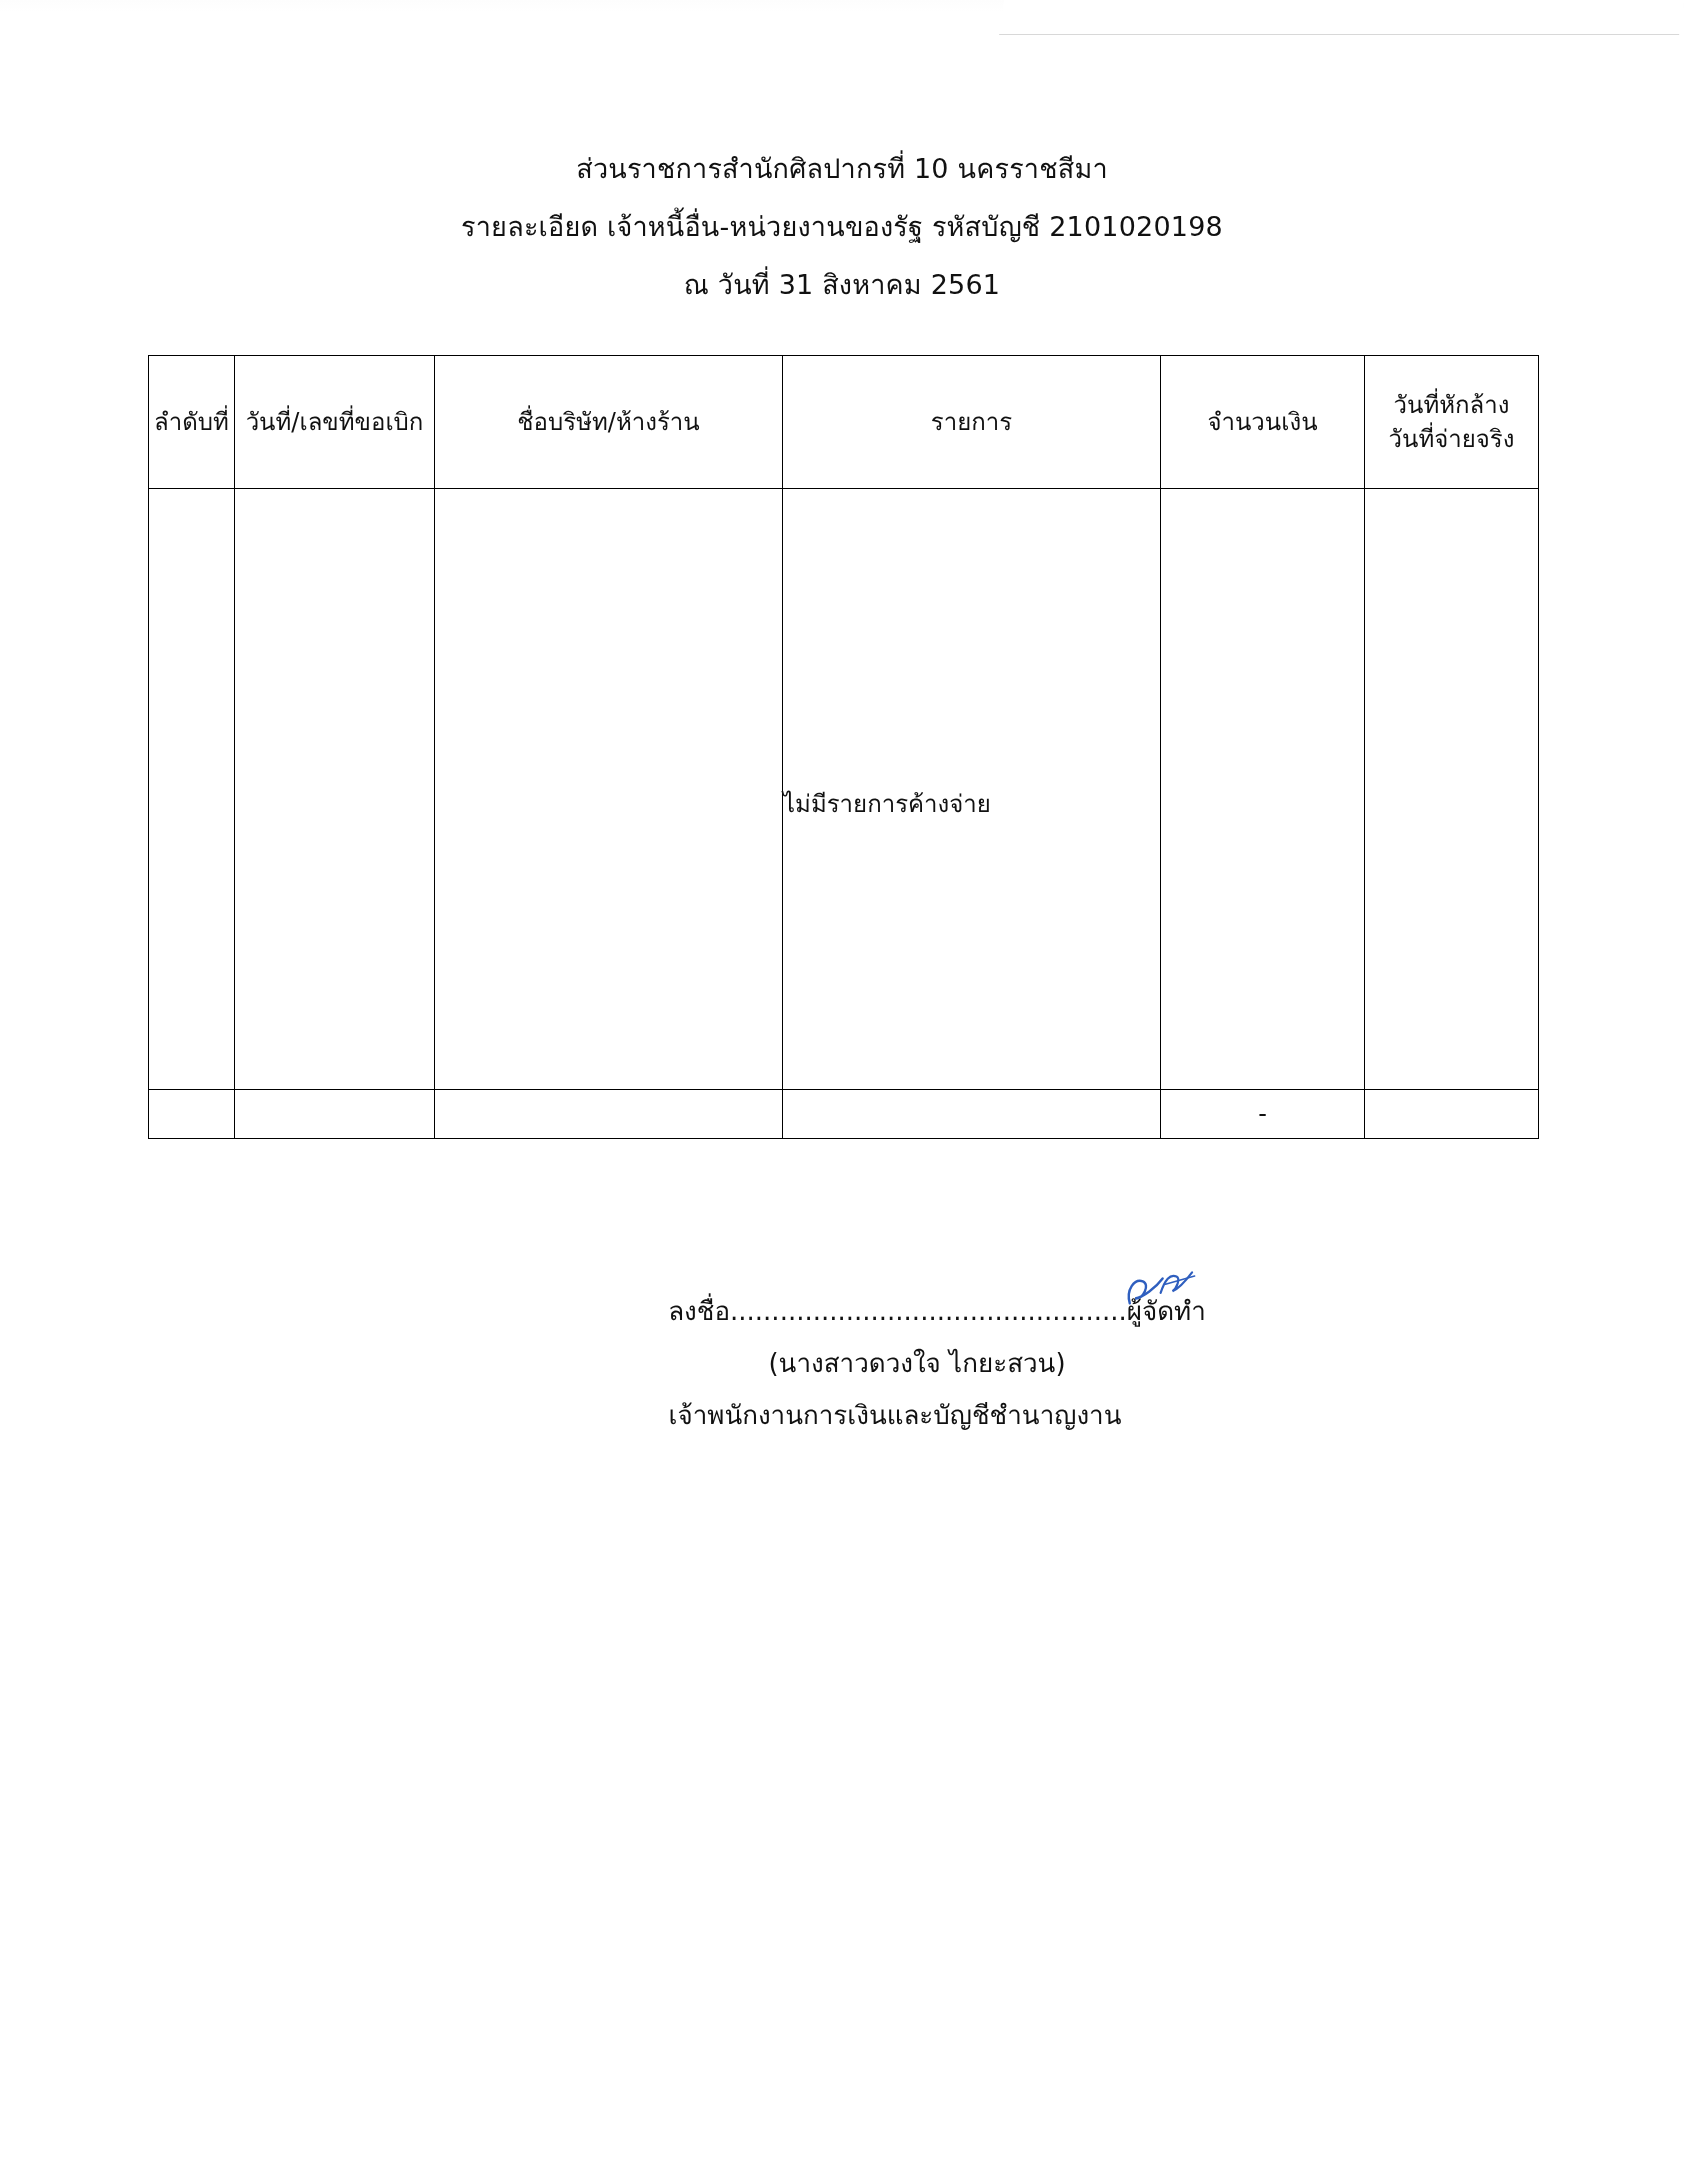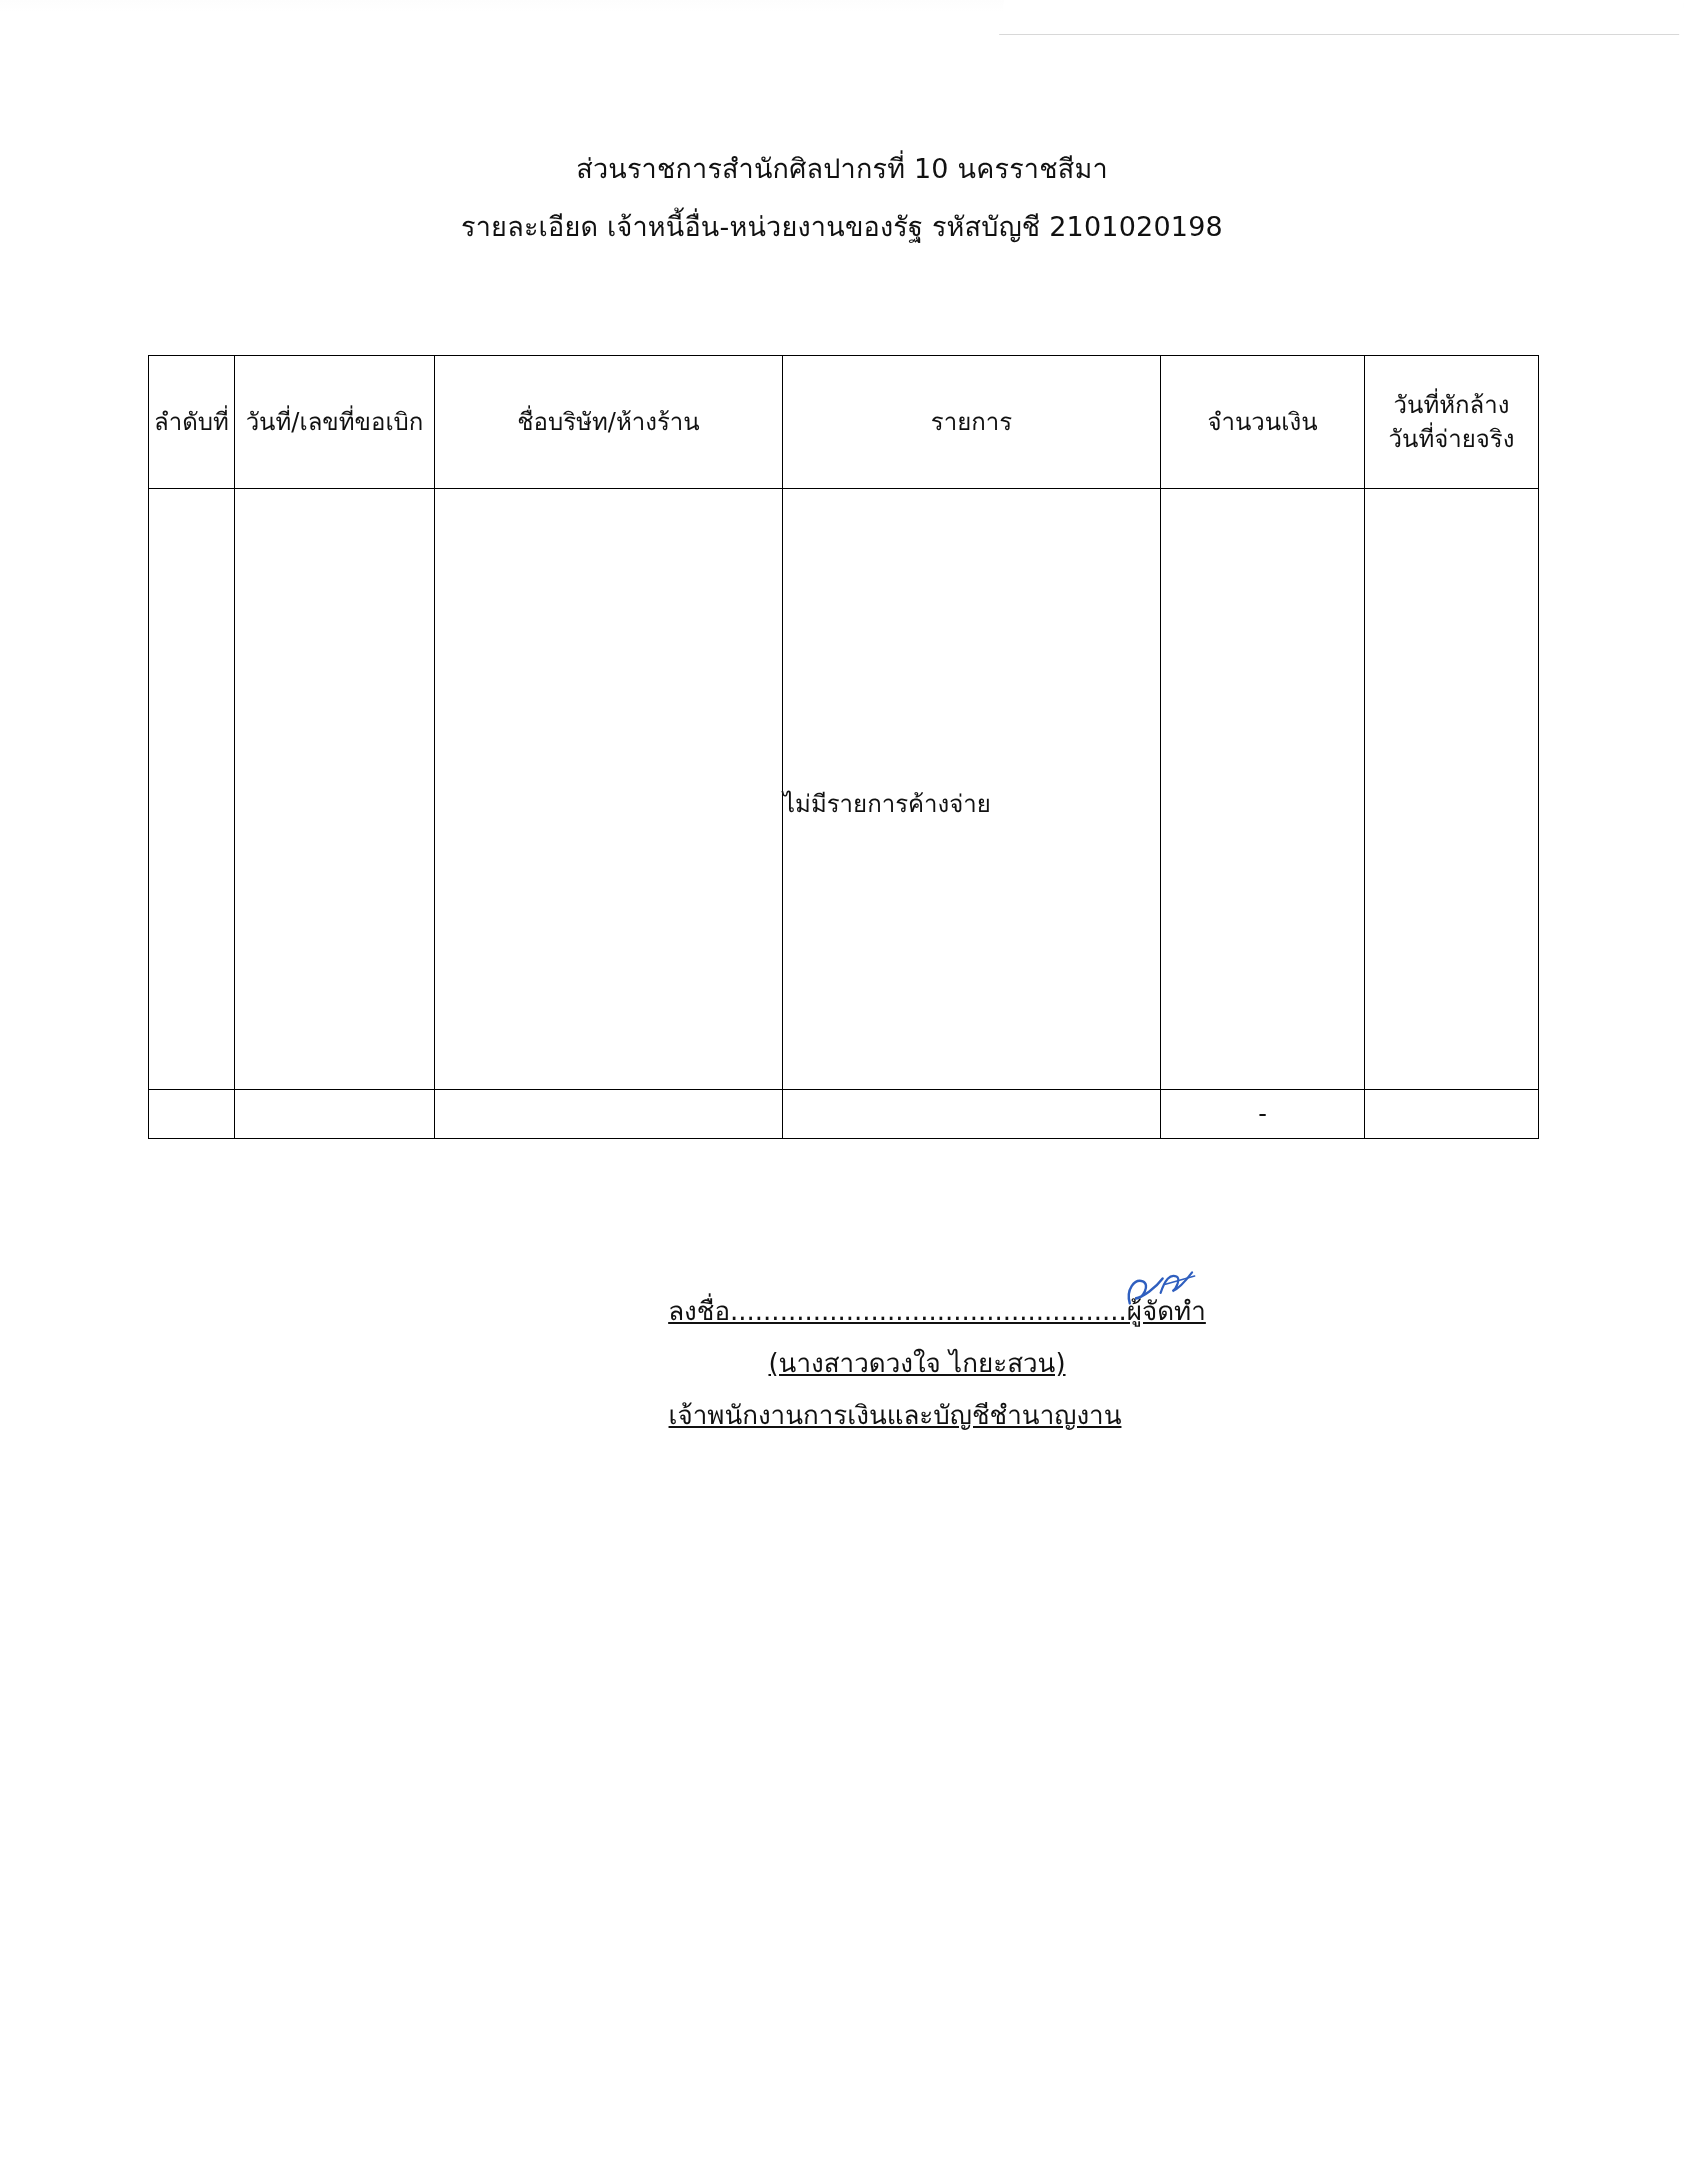--- a/index.html
+++ b/index.html
@@ -113,21 +113,20 @@
     top: 1285px;
     width: 1684px;
     text-align: center;
   }
   .sig-line {
     font-size: 26px;
     line-height: 52px;
     white-space: nowrap;
     position: relative;
     display: block;
-    text-decoration: underline;
   }
   .sig-row1 {
     padding-left: 190px;
   }
   .sig-row2 {
     padding-left: 150px;
     text-align: center;
   }
   .sig-row3 {
     padding-left: 106px;
@@ -149,20 +148,21 @@
 </style>
 </head>
 <body>
 
 <div class="page-corner2"></div>
 <div class="page-corner"></div>
 
 <div class="header">
   <div class="line">ส่วนราชการสำนักศิลปากรที่ 10 นครราชสีมา</div>
   <div class="line">รายละเอียด เจ้าหนี้อื่น-หน่วยงานของรัฐ รหัสบัญชี 2101020198</div>
+  <div class="line">ณ วันที่ 31 สิงหาคม 2561</div>
 </div>
 
 <div class="table-wrap">
   <table class="main">
     <colgroup>
       <col class="c1">
         <col class="c2">
         <col class="c3">
         <col class="c4">
         <col class="c5">

